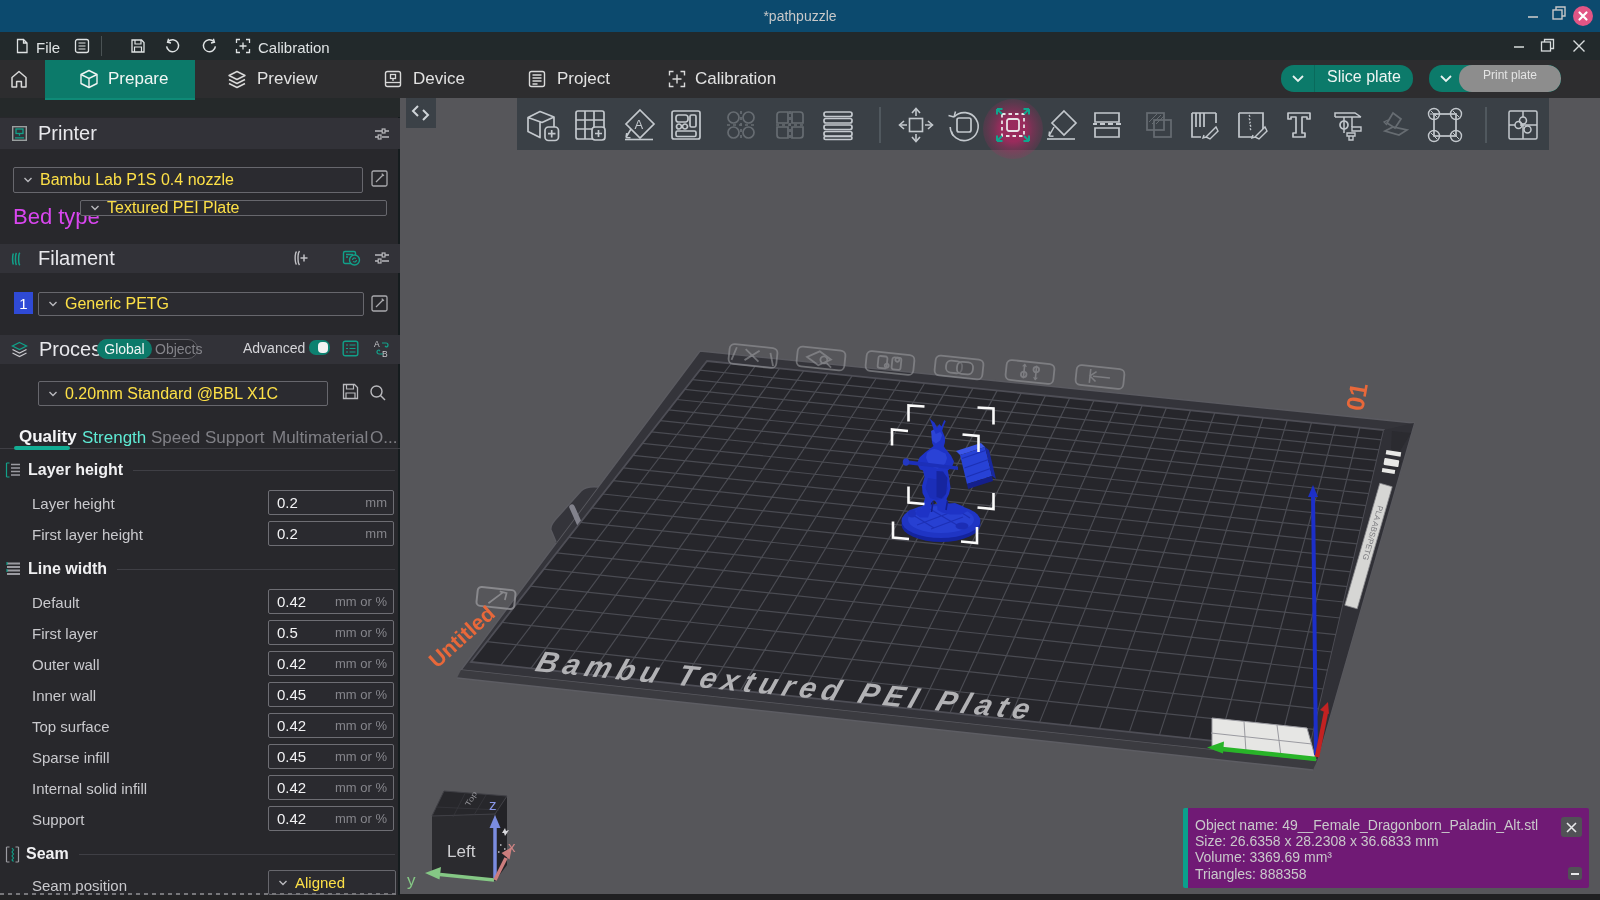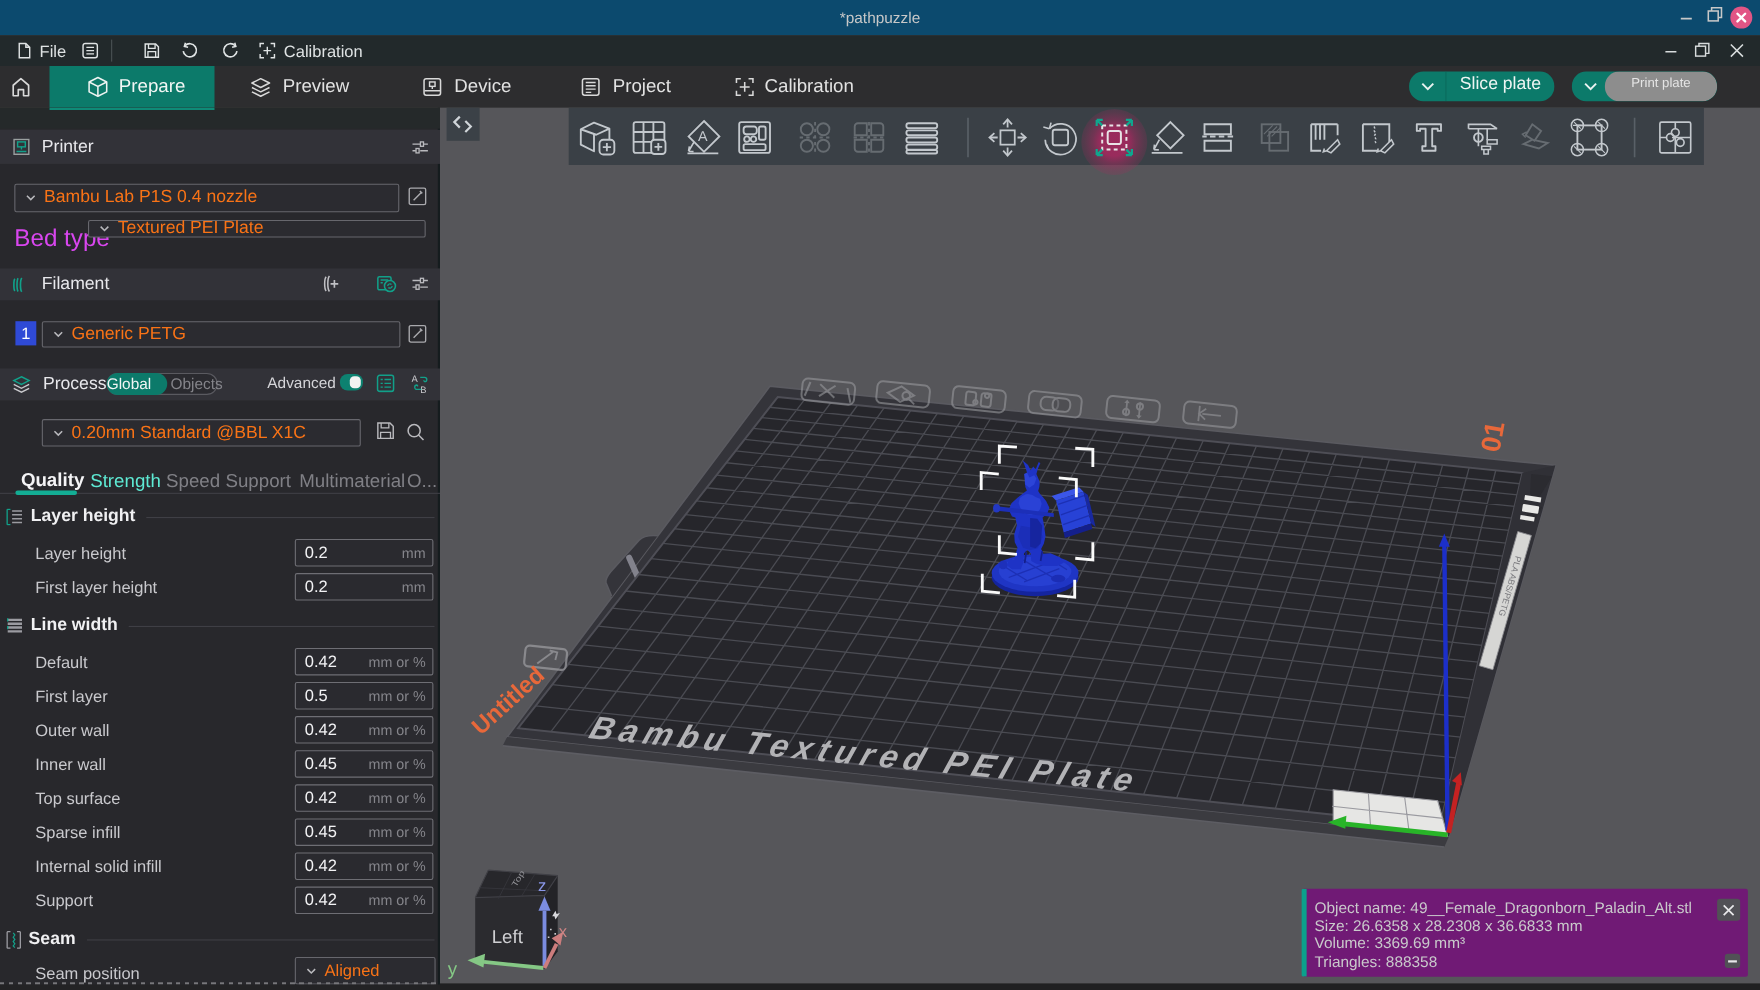--- a/index.html
+++ b/index.html
@@ -2,22 +2,22 @@
 <html><head><meta charset="utf-8"><style>
 *{margin:0;padding:0;box-sizing:border-box}
 html,body{width:1600px;height:900px;overflow:hidden;background:#56565a;font-family:"Liberation Sans",sans-serif}
 .abs{position:absolute}
 #titlebar{position:absolute;left:0;top:0;width:1600px;height:32px;background:#0c4a6e;color:#cfcfcf}
 #menubar{position:absolute;left:0;top:32px;width:1600px;height:28px;background:#22292b;box-shadow:0 1px 0 #1a2022;color:#dfe3e4}
 #tabbar{position:absolute;left:0;top:60px;width:1600px;height:38px;background:#2d2d2f;color:#e2e2e2}
 #sidebar{position:absolute;left:0;top:98px;width:400px;height:802px;background:#28282c;color:#d6d6da;border-right:2px solid #151c1e}
 #viewport{position:absolute;left:400px;top:98px;width:1200px;height:802px;background:#56565a}
 .hdr{position:absolute;left:0;width:400px;height:33px;background:#323238;display:flex;align-items:center}
-.hdr .t{font-size:16px;color:#e8e8ec;margin-left:11px}
-.combo{position:absolute;border:1px solid #67676d;border-radius:2px;background:#2b2b30;display:flex;align-items:center;color:#f97316;font-size:16px}
+.hdr .t{font-size:20px;color:#e8e8ec;margin-left:11px}
+.combo{position:absolute;border:1px solid #67676d;border-radius:2px;background:#2b2b30;display:flex;align-items:center;color:#fde047;font-size:16px}
 .combo .ch{margin:0 7px 0 9px}
 .chev{width:10px;height:10px;flex:0 0 auto}
 .lbl{position:absolute;font-size:15px;color:#c9c9cd}
 .vbox{position:absolute;width:126px;height:25px;border:1px solid #6e6e74;border-radius:2px;background:#2a2a2f;display:flex;align-items:center;justify-content:space-between;font-size:15px}
 .vbox .v{color:#f2f2f4;margin-left:8px}
 .vbox .u{color:#85858b;font-size:13px;margin-right:6px}
 .sech{position:absolute;display:flex;align-items:center;font-size:16px;font-weight:bold;color:#f0f0f2}
 .sech .ln{height:1px;background:#3f3f45;flex:1 1 auto;margin-left:10px}
 .ico{flex:0 0 auto}
 svg{display:block}
@@ -176,21 +176,21 @@
       <rect x="1" y="1" width="15" height="15" rx="1.5" fill="none" stroke="#a9a9ad" stroke-width="1.3"></rect>
       <path d="M5 12l7-7M10.7 3.6l2.2 2.2" stroke="#a9a9ad" stroke-width="1.3"></path>
     </svg>
  <div class="hdr" style="top:237px;height:29px">
   <svg class="ico" style="margin-left:11px" width="17" height="17" viewBox="0 0 17 17">
         <path d="M8.5 1.5l7 3.5-7 3.5-7-3.5z" fill="none" stroke="#11a089" stroke-width="1.3"></path>
         <path d="M1.5 8.5l7 3.5 7-3.5M1.5 12l7 3.5 7-3.5" fill="none" stroke="#c8c8cc" stroke-width="1.3"></path>
       </svg>
   <div class="t">Process</div>
   <div class="abs" style="left:97px;top:4px;width:101px;height:20px;border:1px solid #5a5a60;border-radius:10px;background:#2a2a2f">
-    <div class="abs" style="left:-1px;top:-1px;width:55px;height:20px;border-radius:10px;background:#0c7a6a;color:#f0f5f4;font-size:14px;line-height:20px">Global</div>
+    <div class="abs" style="left:-1px;top:-1px;width:55px;height:20px;border-radius:10px;background:#0c7a6a;color:#f0f5f4;font-size:14px;text-align:center;line-height:20px">Global</div>
     <div class="abs" style="left:57px;top:1px;font-size:14px;color:#84848a">Objects</div>
   </div>
   <div class="abs" style="left:243px;top:5px;font-size:14px;color:#d5d5d9">Advanced</div>
   <div class="abs" style="left:309px;top:5px;width:21px;height:15px;border-radius:7px;background:#0d8170">
         <div class="abs" style="left:9px;top:2px;width:10px;height:11px;border-radius:4px;background:#f2f2f2"></div>
       </div>
   <svg class="abs" style="left:342px;top:5px" width="17" height="17" viewBox="0 0 17 17">
         <rect x="1.2" y="1.2" width="14.6" height="14.6" rx="2" fill="none" stroke="#11a089" stroke-width="1.4"></rect>
         <path d="M4 5h2M4 8.5h2M4 12h2M7.5 5h6M7.5 8.5h6M7.5 12h6" stroke="#11a089" stroke-width="1.2"></path>
       </svg>

